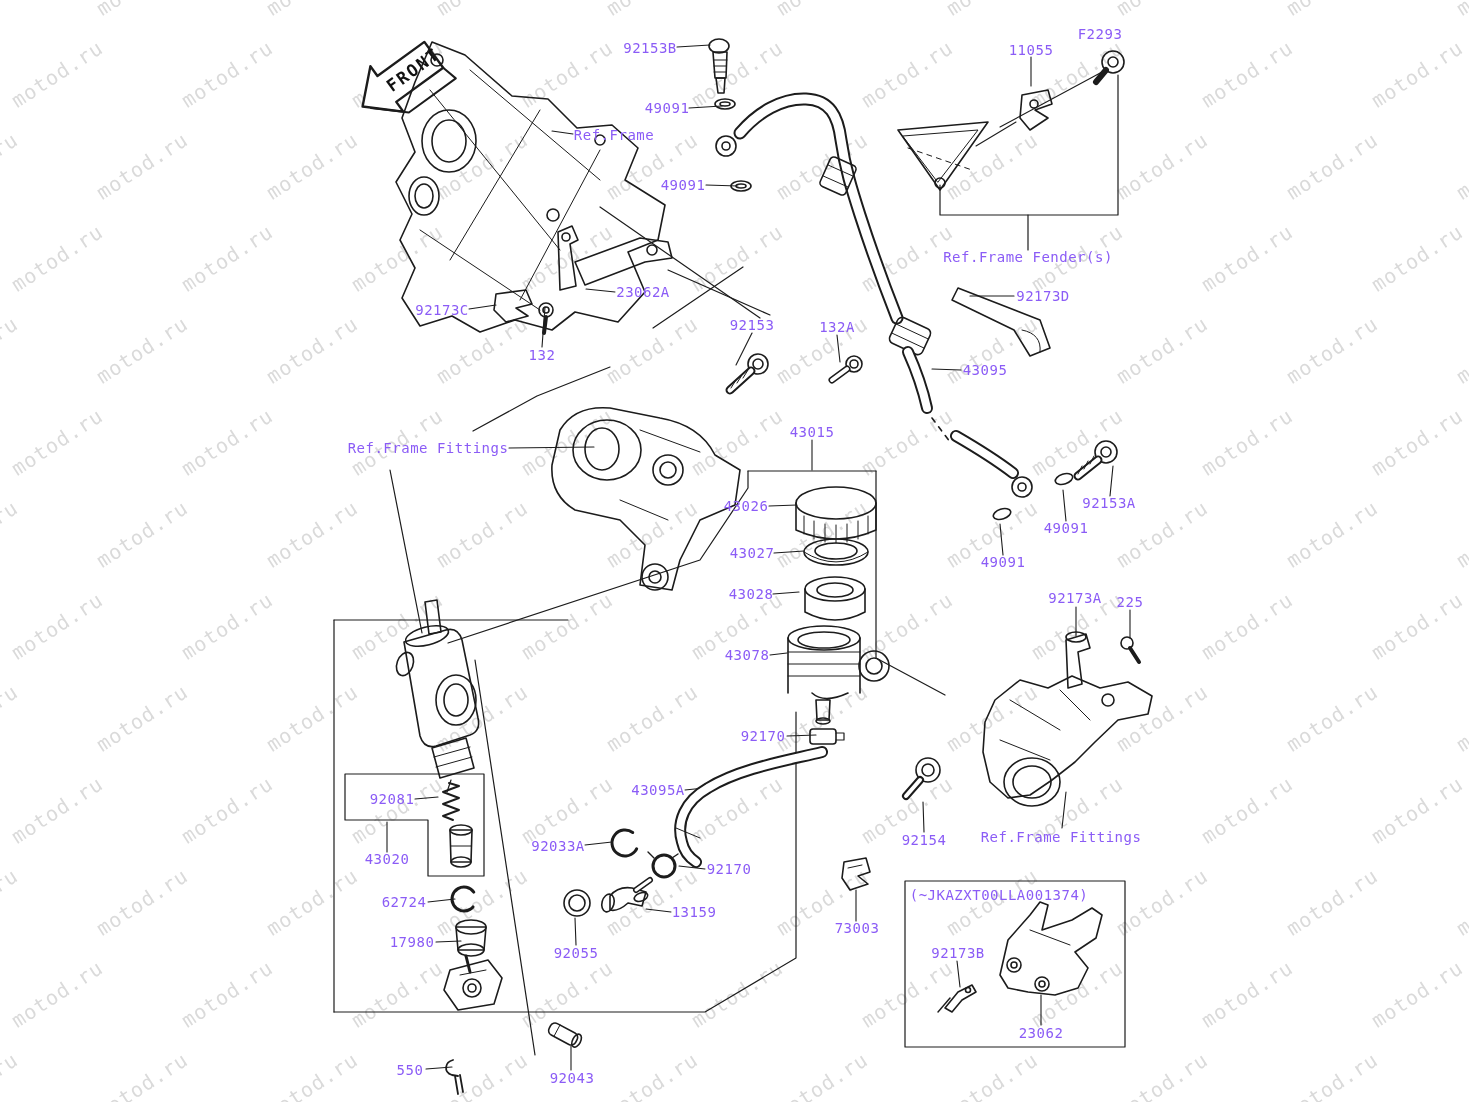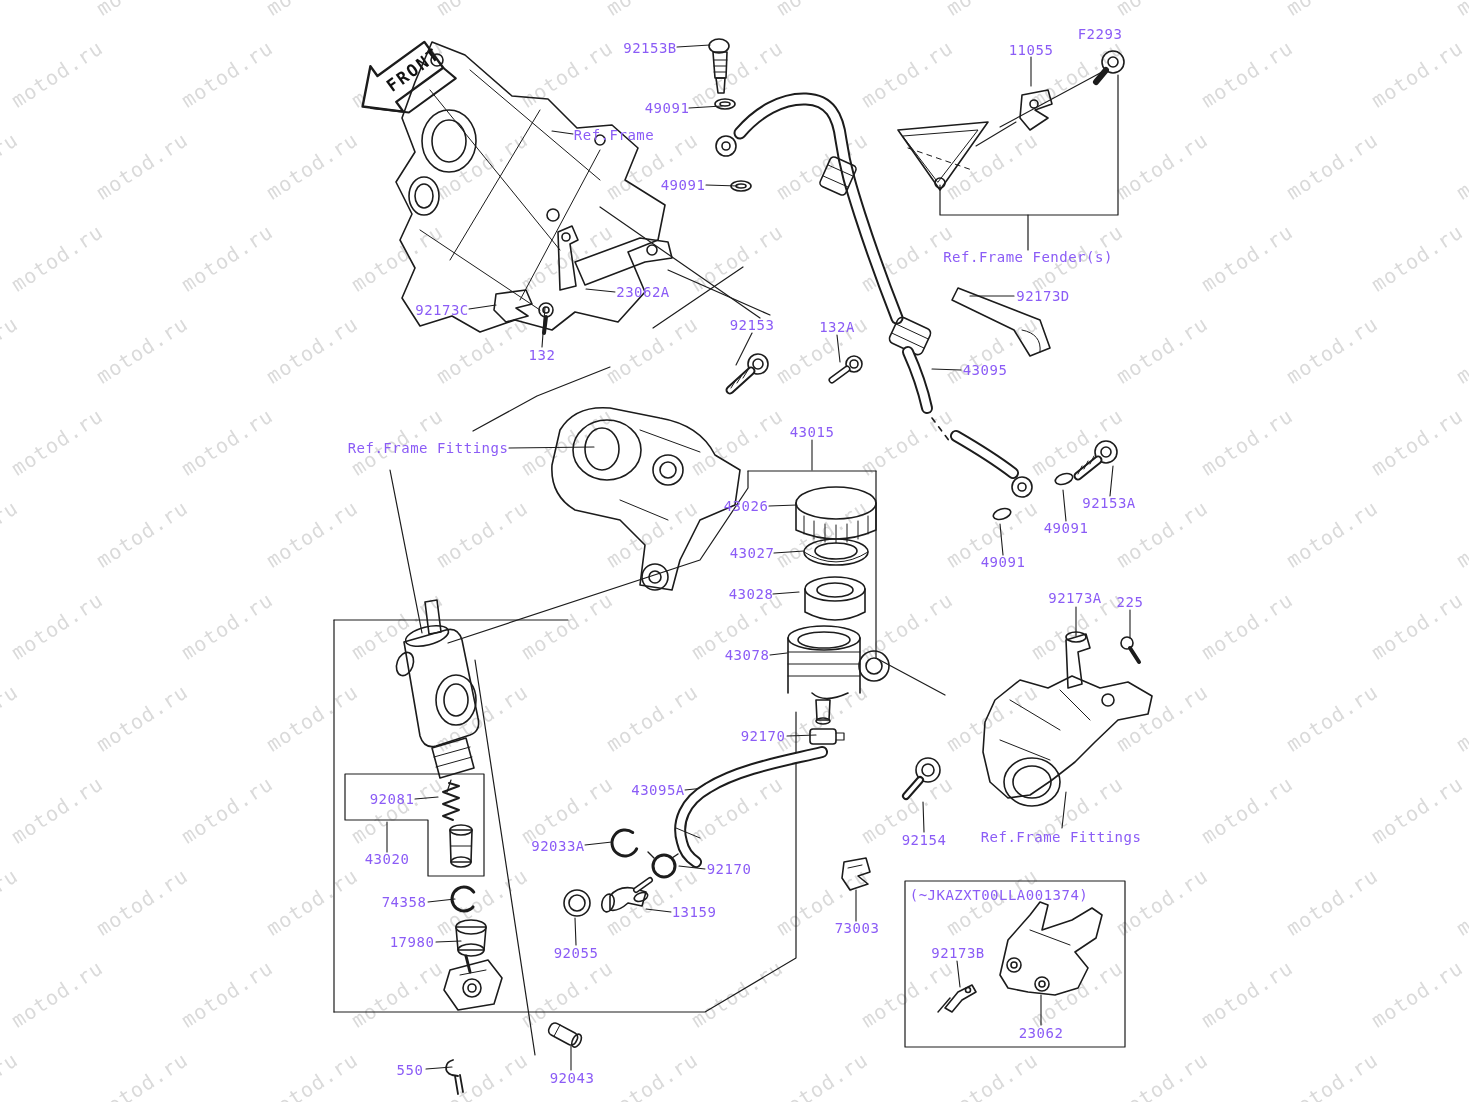--- a/index.html
+++ b/index.html
@@ -445,21 +445,21 @@
       <div class="plabel" style="left: 1003px; top: 562px;">49091</div>
       <div class="plabel" style="left: 1075px; top: 598px;">92173A</div>
       <div class="plabel" style="left: 1130px; top: 602px;">225</div>
       <div class="plabel" style="left: 763px; top: 736px;">92170</div>
       <div class="plabel" style="left: 658px; top: 790px;">43095A</div>
       <div class="plabel" style="left: 392px; top: 799px;">92081</div>
       <div class="plabel" style="left: 387px; top: 859px;">43020</div>
       <div class="plabel" style="left: 558px; top: 846px;">92033A</div>
       <div class="plabel" style="left: 729px; top: 869px;">92170</div>
       <div class="plabel" style="left: 694px; top: 912px;">13159</div>
-      <div class="plabel" style="left: 404px; top: 902px;">74358</div>
+      <div class="plabel" style="left: 404px; top: 902px;">62724</div>
       <div class="plabel" style="left: 412px; top: 942px;">17980</div>
       <div class="plabel" style="left: 576px; top: 953px;">92055</div>
       <div class="plabel" style="left: 924px; top: 840px;">92154</div>
       <div class="plabel" style="left: 1061px; top: 837px;">Ref.Frame Fittings</div>
       <div class="plabel" style="left: 857px; top: 928px;">73003</div>
       <div class="plabel" style="left: 999px; top: 895px;">(~JKAZXT00LLA001374)</div>
       <div class="plabel" style="left: 958px; top: 953px;">92173B</div>
       <div class="plabel" style="left: 1041px; top: 1033px;">23062</div>
       <div class="plabel" style="left: 410px; top: 1070px;">550</div>
       <div class="plabel" style="left: 572px; top: 1078px;">92043</div>

